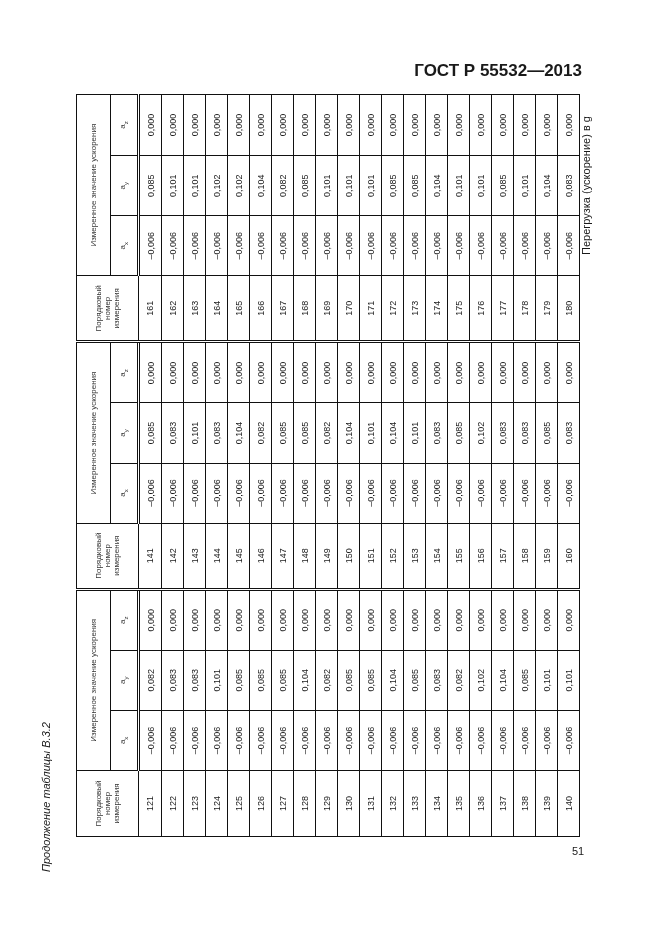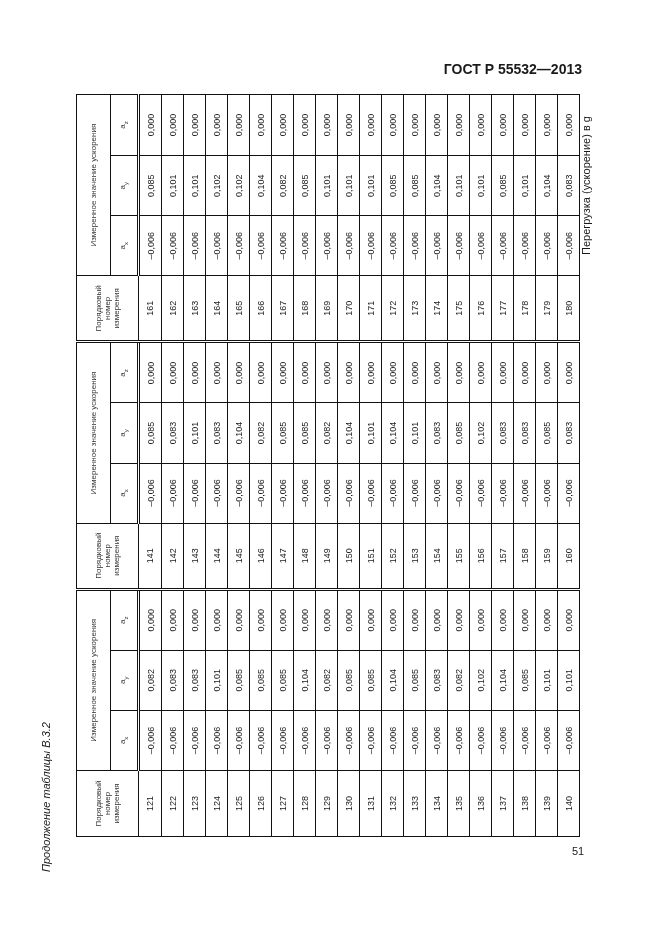--- a/index.html
+++ b/index.html
@@ -1,18 +1,18 @@
 <!DOCTYPE html>
 <html><head>
 <meta charset="utf-8">
 <style>
   html, body { margin:0; padding:0; }
   body { width:661px; height:936px; background:#ffffff; position:relative; overflow:hidden;
          font-family:"Liberation Sans", sans-serif; color:#1a1a1a; }
-  .doc-code { position:absolute; right:79px; top:61px; font-weight:bold; font-size:14px;
+  .doc-code { position:absolute; right:79px; top:61px; font-weight:bold; font-size:17px;
               font-family:"Liberation Sans", sans-serif; }
   .page-num { position:absolute; left:572px; top:845px; font-size:11px; }
   .side-cap { position:absolute; white-space:nowrap; transform-origin:0 0; transform:rotate(-90deg);
               font-size:11px; }
   .cap-cont { left:40px; top:872px; font-style:italic; }
   .cap-unit { left:580px; top:255px; }
   
   .tbl-wrap { position:absolute; left:76px; top:837px; width:743px; height:489px;
               transform-origin:0 0; transform:rotate(-90deg); }
   table { border-collapse:collapse; width:743px; height:489px; table-layout:fixed; font-size:9px; }

